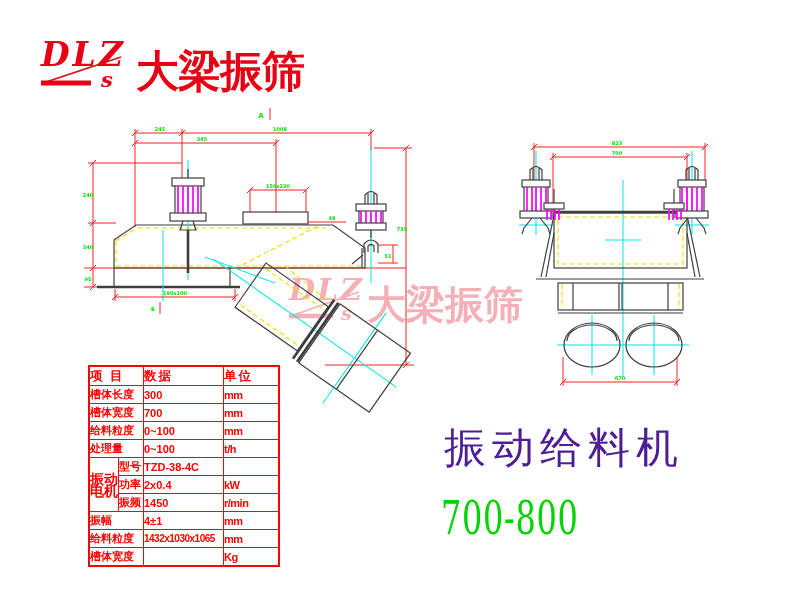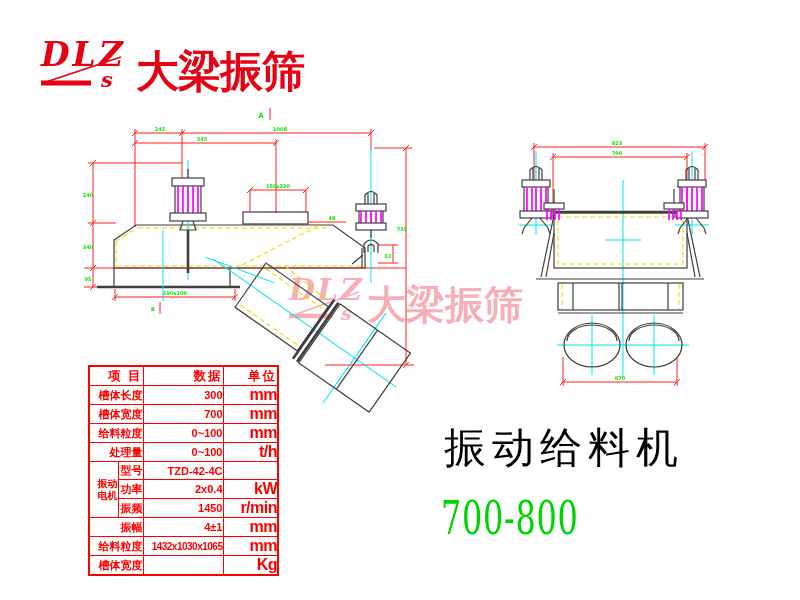--- a/index.html
+++ b/index.html
@@ -6,33 +6,33 @@
   body{width:800px;height:600px;background:#fff;font-family:"Liberation Sans",sans-serif;position:relative;overflow:hidden}
   #stage{position:absolute;inset:0;background:#fff;outline:1px solid #c8c8c8}
 
   
   .abs{position:absolute}
   .svgblock{display:block}
 
   .logo-text{font-family:"DejaVu Serif",serif;font-style:italic;font-weight:bold}
   .cjk{font-family:"DejaVu Sans",sans-serif;font-weight:bold}
 
-  .title1{left:444px;top:420px;color:#000000;font-size:42px;letter-spacing:6px;
+  .title1{left:444px;top:420px;color:#4c1d95;font-size:42px;letter-spacing:6px;
           font-family:"DejaVu Serif",serif;font-weight:normal;white-space:nowrap}
   .title2{left:441px;top:490px;color:#00d400;font-size:47px;letter-spacing:1px;
           font-family:"DejaVu Serif",serif;transform:scaleX(.68);transform-origin:0 0;white-space:nowrap}
 
   
   #spec{left:88px;top:365px;border-collapse:collapse;table-layout:fixed;background:#fff}
   #spec td{border:1.5px solid #ff0000;color:#ff0000;font-weight:bold;font-size:11px;
-           text-align:right;vertical-align:middle;padding:0;height:17px;overflow:hidden;white-space:nowrap}
+           text-align:left;vertical-align:middle;padding:0;height:17px;overflow:hidden;white-space:nowrap}
   #spec tr.hdr td{font-size:12.5px;height:18px;letter-spacing:2px}
   #spec td.tiny{font-size:10px;letter-spacing:-.5px}
-  #spec td.unit{font-size:16px;letter-spacing:-.5px}
-  #spec td.stack{line-height:12px;font-size:10px}
+  #spec td.unit{font-size:11px;letter-spacing:-.5px}
+  #spec td.stack{line-height:12px;font-size:14px}
   #spec{border:2px solid #ff0000}
 
   
   .k{stroke:#3e3e3e;fill:none;stroke-width:1.2}
   .k2{stroke:#3e3e3e;fill:none;stroke-width:2.6}
   .kf{stroke:#3e3e3e;fill:#ffffff;stroke-width:1.2}
   .r{stroke:#ff2020;fill:none;stroke-width:1}
   .c{stroke:#00e5e5;fill:none;stroke-width:1}
   .m{stroke:#ff00ff;fill:none;stroke-width:1.7}
   .yd{stroke:#ecdc00;fill:none;stroke-width:1.1;stroke-dasharray:5 3}
@@ -356,21 +356,21 @@
       <td colspan="2">处理量</td>
       <td>0~100</td>
       <td class="unit">t/h</td>
     </tr>
     <tr>
       <td rowspan="3" class="stack">
         <div>振动</div>
             <div>电机</div>
       </td>
       <td>型号</td>
-      <td>TZD-42-4C</td>
+      <td>TZD-38-4C</td>
       <td class="unit"></td>
     </tr>
     <tr>
       <td>功率</td>
       <td>2x0.4</td>
       <td class="unit">kW</td>
     </tr>
     <tr>
       <td>振频</td>
       <td>1450</td>

